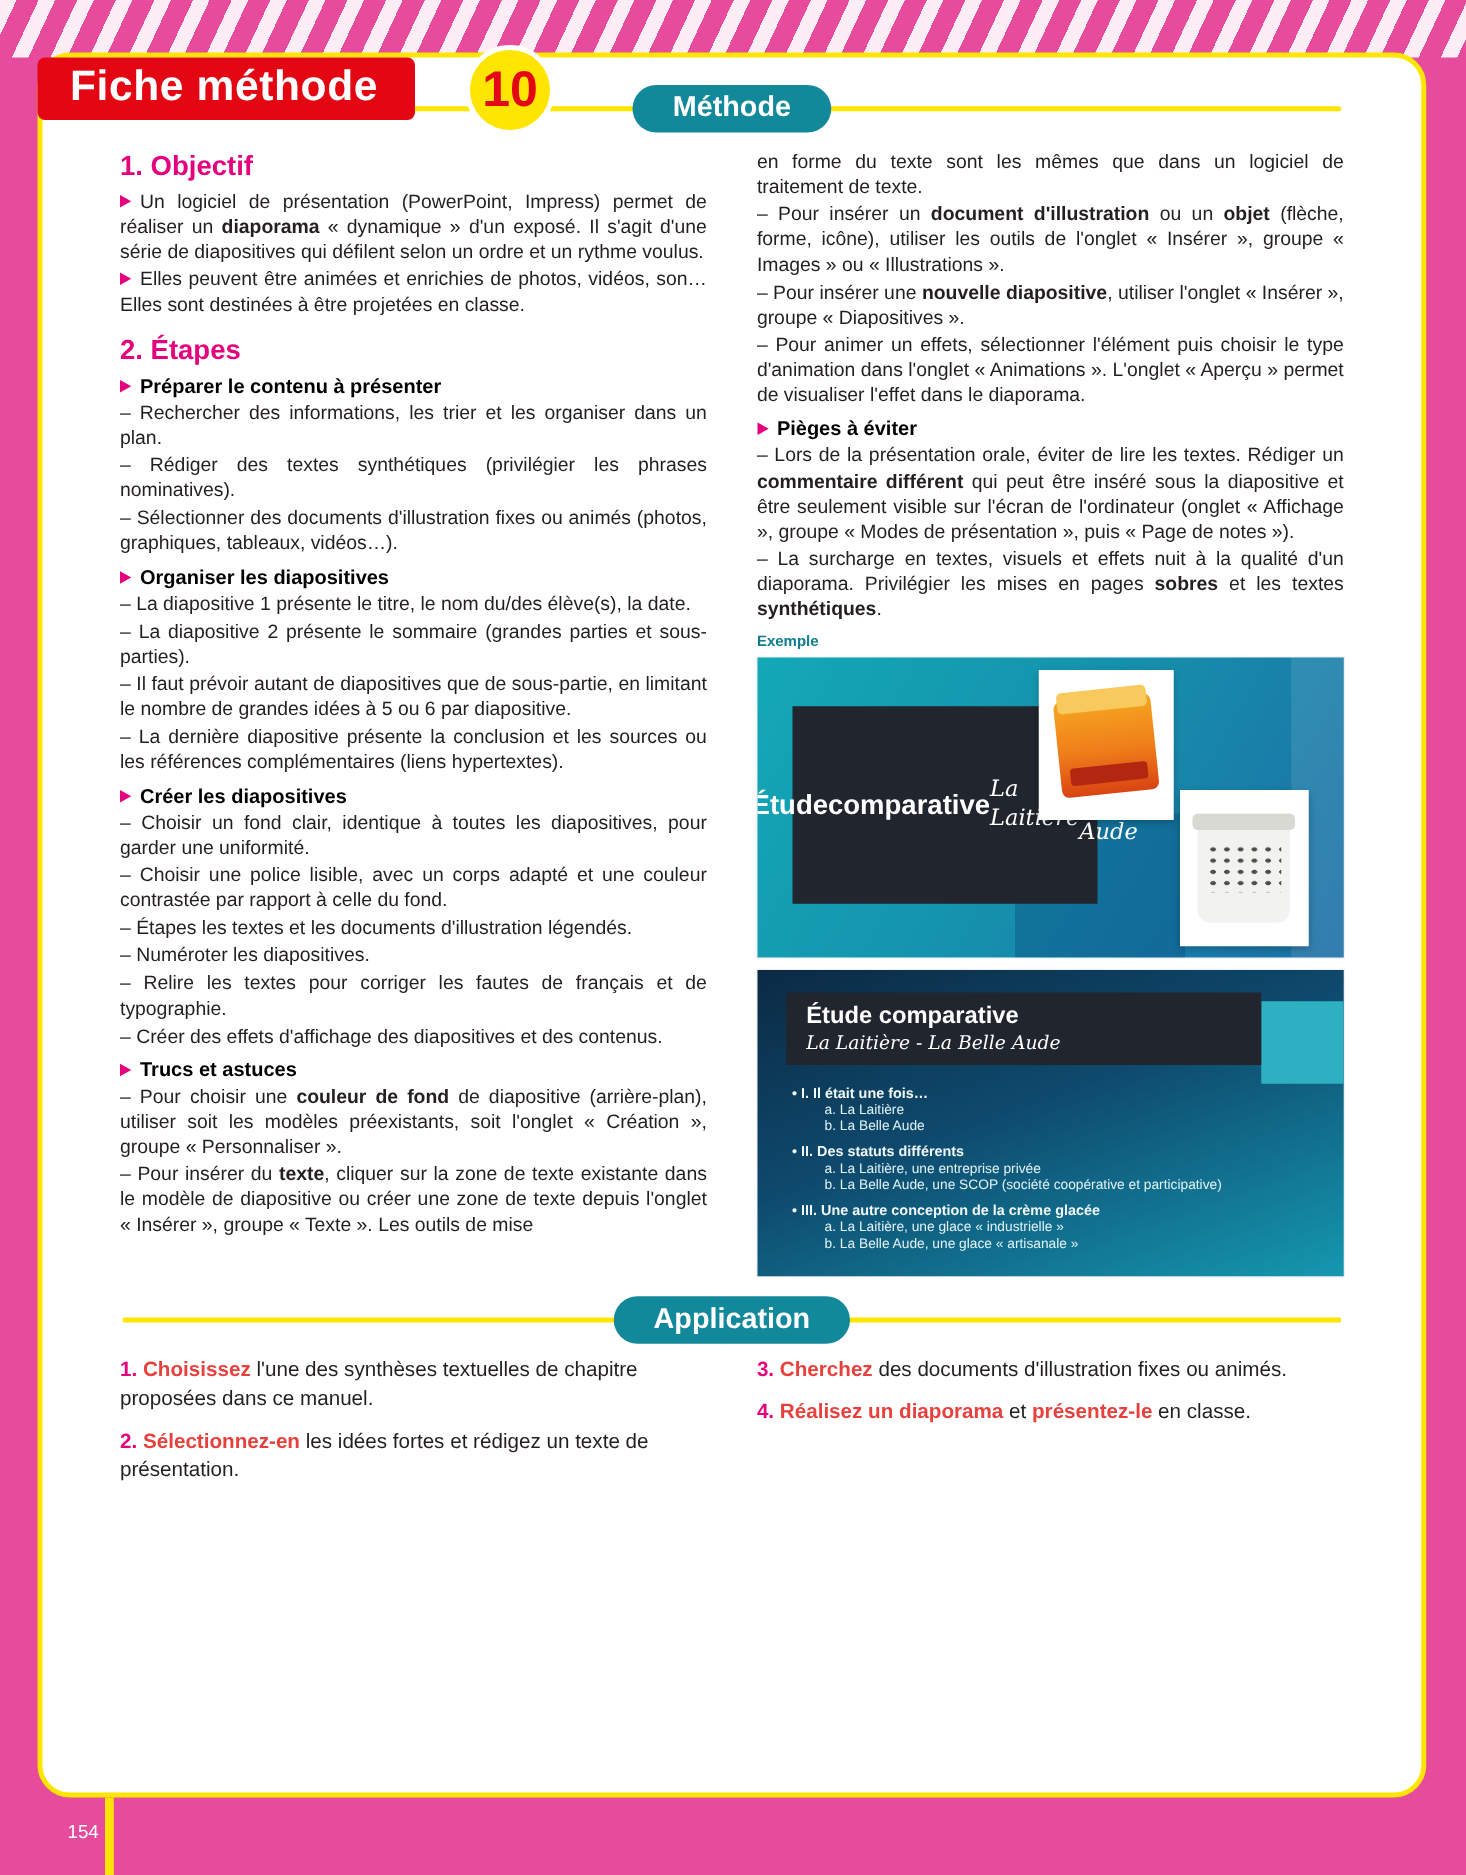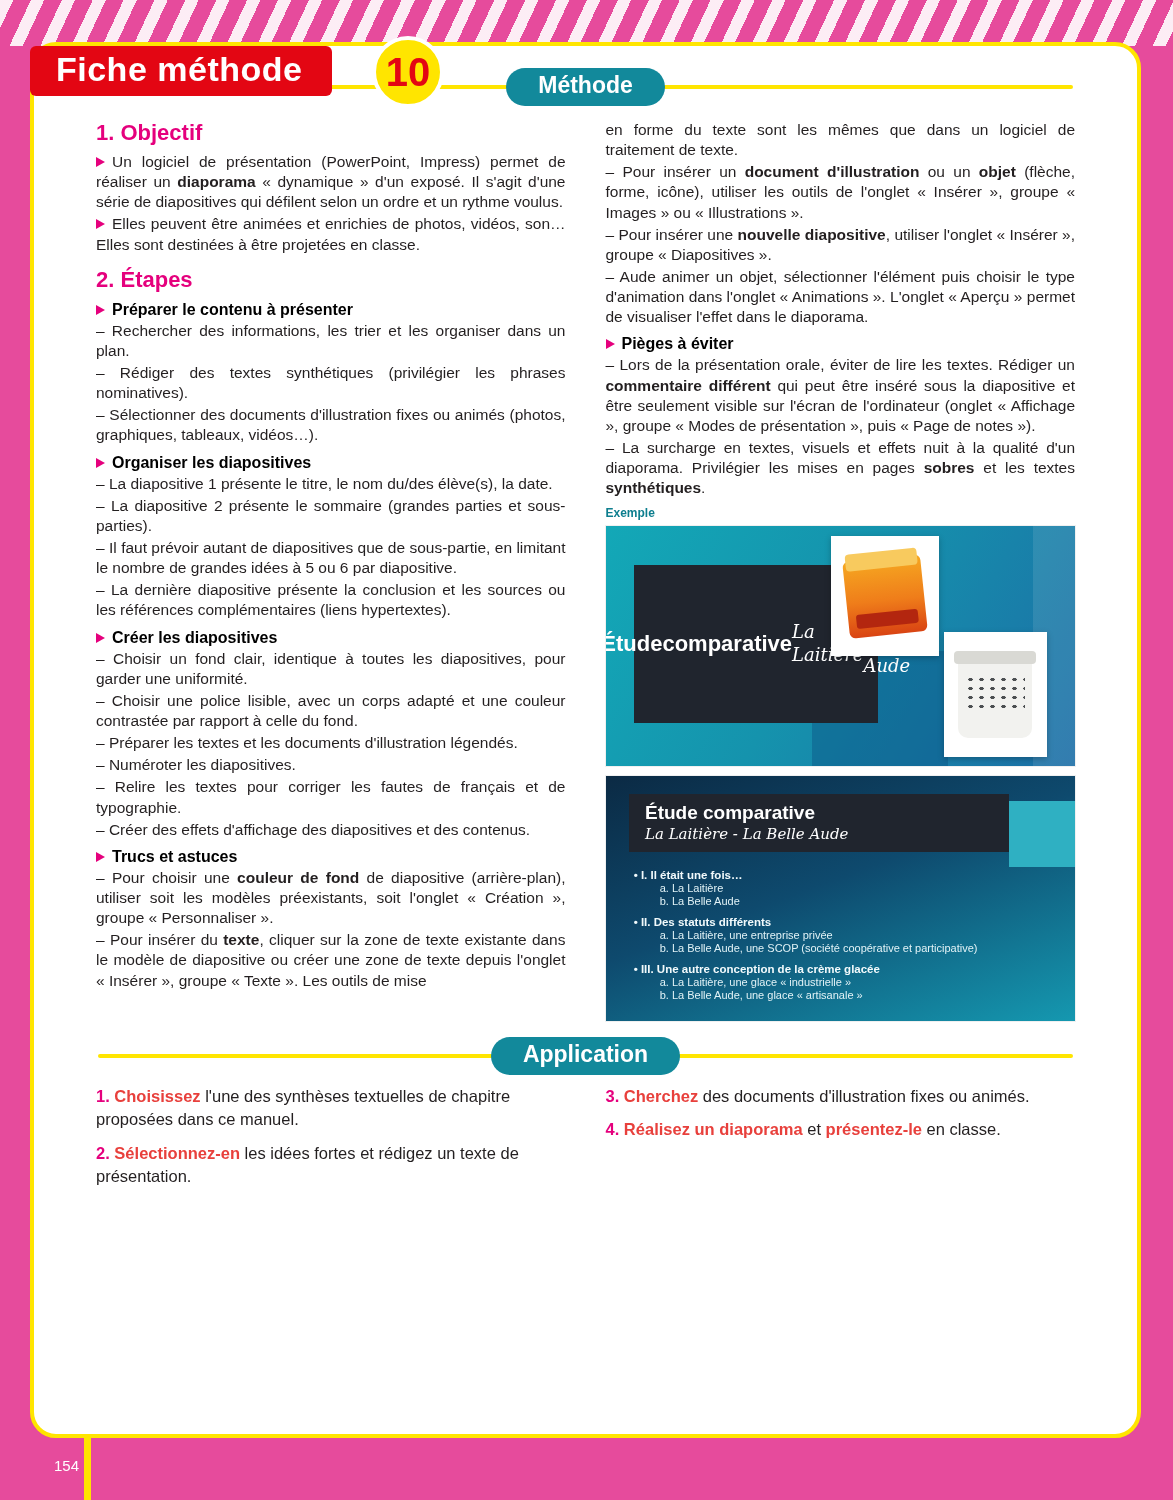--- a/index.html
+++ b/index.html
@@ -119,35 +119,35 @@
             <p class="para">– Rédiger des textes synthétiques (privilégier les phrases nominatives).</p>
             <p class="para">– Sélectionner des documents d'illustration fixes ou animés (photos, graphiques, tableaux, vidéos…).</p>
             <p class="subhead"><span class="tri"></span><b>Organiser les diapositives</b></p>
             <p class="para">– La diapositive 1 présente le titre, le nom du/des élève(s), la date.</p>
             <p class="para">– La diapositive 2 présente le sommaire (grandes parties et sous-parties).</p>
             <p class="para">– Il faut prévoir autant de diapositives que de sous-partie, en limitant le nombre de grandes idées à 5 ou 6 par diapositive.</p>
             <p class="para">– La dernière diapositive présente la conclusion et les sources ou les références complémentaires (liens hypertextes).</p>
             <p class="subhead"><span class="tri"></span><b>Créer les diapositives</b></p>
             <p class="para">– Choisir un fond clair, identique à toutes les diapositives, pour garder une uniformité.</p>
             <p class="para">– Choisir une police lisible, avec un corps adapté et une couleur contrastée par rapport à celle du fond.</p>
-            <p class="para">– Préparer les textes et les documents d'illustration légendés.</p>
+            <p class="para">– Étapes les textes et les documents d'illustration légendés.</p>
             <p class="para">– Numéroter les diapositives.</p>
             <p class="para">– Relire les textes pour corriger les fautes de français et de typographie.</p>
             <p class="para">– Créer des effets d'affichage des diapositives et des contenus.</p>
             <p class="subhead"><span class="tri"></span><b>Trucs et astuces</b></p>
             <p class="para">– Pour choisir une <b>couleur de fond</b> de diapositive (arrière-plan), utiliser soit les modèles préexistants, soit l'onglet « Création », groupe « Personnaliser ».</p>
             <p class="para">– Pour insérer du <b>texte</b>, cliquer sur la zone de texte existante dans le modèle de diapositive ou créer une zone de texte depuis l'onglet « Insérer », groupe « Texte ». Les outils de mise</p>
           </div>
       </div>
       <div class="col">
         <div class="blocks">
             <p class="para">en forme du texte sont les mêmes que dans un logiciel de traitement de texte.</p>
             <p class="para">– Pour insérer un <b>document d'illustration</b> ou un <b>objet</b> (flèche, forme, icône), utiliser les outils de l'onglet « Insérer », groupe « Images » ou « Illustrations ».</p>
             <p class="para">– Pour insérer une <b>nouvelle diapositive</b>, utiliser l'onglet « Insérer », groupe « Diapositives ».</p>
-            <p class="para">– Aude animer un objet, sélectionner l'élément puis choisir le type d'animation dans l'onglet « Animations ». L'onglet « Aperçu » permet de visualiser l'effet dans le diaporama.</p>
+            <p class="para">– Pour animer un effets, sélectionner l'élément puis choisir le type d'animation dans l'onglet « Animations ». L'onglet « Aperçu » permet de visualiser l'effet dans le diaporama.</p>
             <p class="subhead"><span class="tri"></span><b>Pièges à éviter</b></p>
             <p class="para">– Lors de la présentation orale, éviter de lire les textes. Rédiger un <b>commentaire différent</b> qui peut être inséré sous la diapositive et être seulement visible sur l'écran de l'ordinateur (onglet « Affichage », groupe « Modes de présentation », puis « Page de notes »).</p>
             <p class="para">– La surcharge en textes, visuels et effets nuit à la qualité d'un diaporama. Privilégier les mises en pages <b>sobres</b> et les textes <b>synthétiques</b>.</p>
             <p class="example-label">Exemple</p>
           </div>
 
         <div class="slide slide1">
           <div class="shade1"></div>
           <div class="shade2"></div>
           <div class="darkbox">

